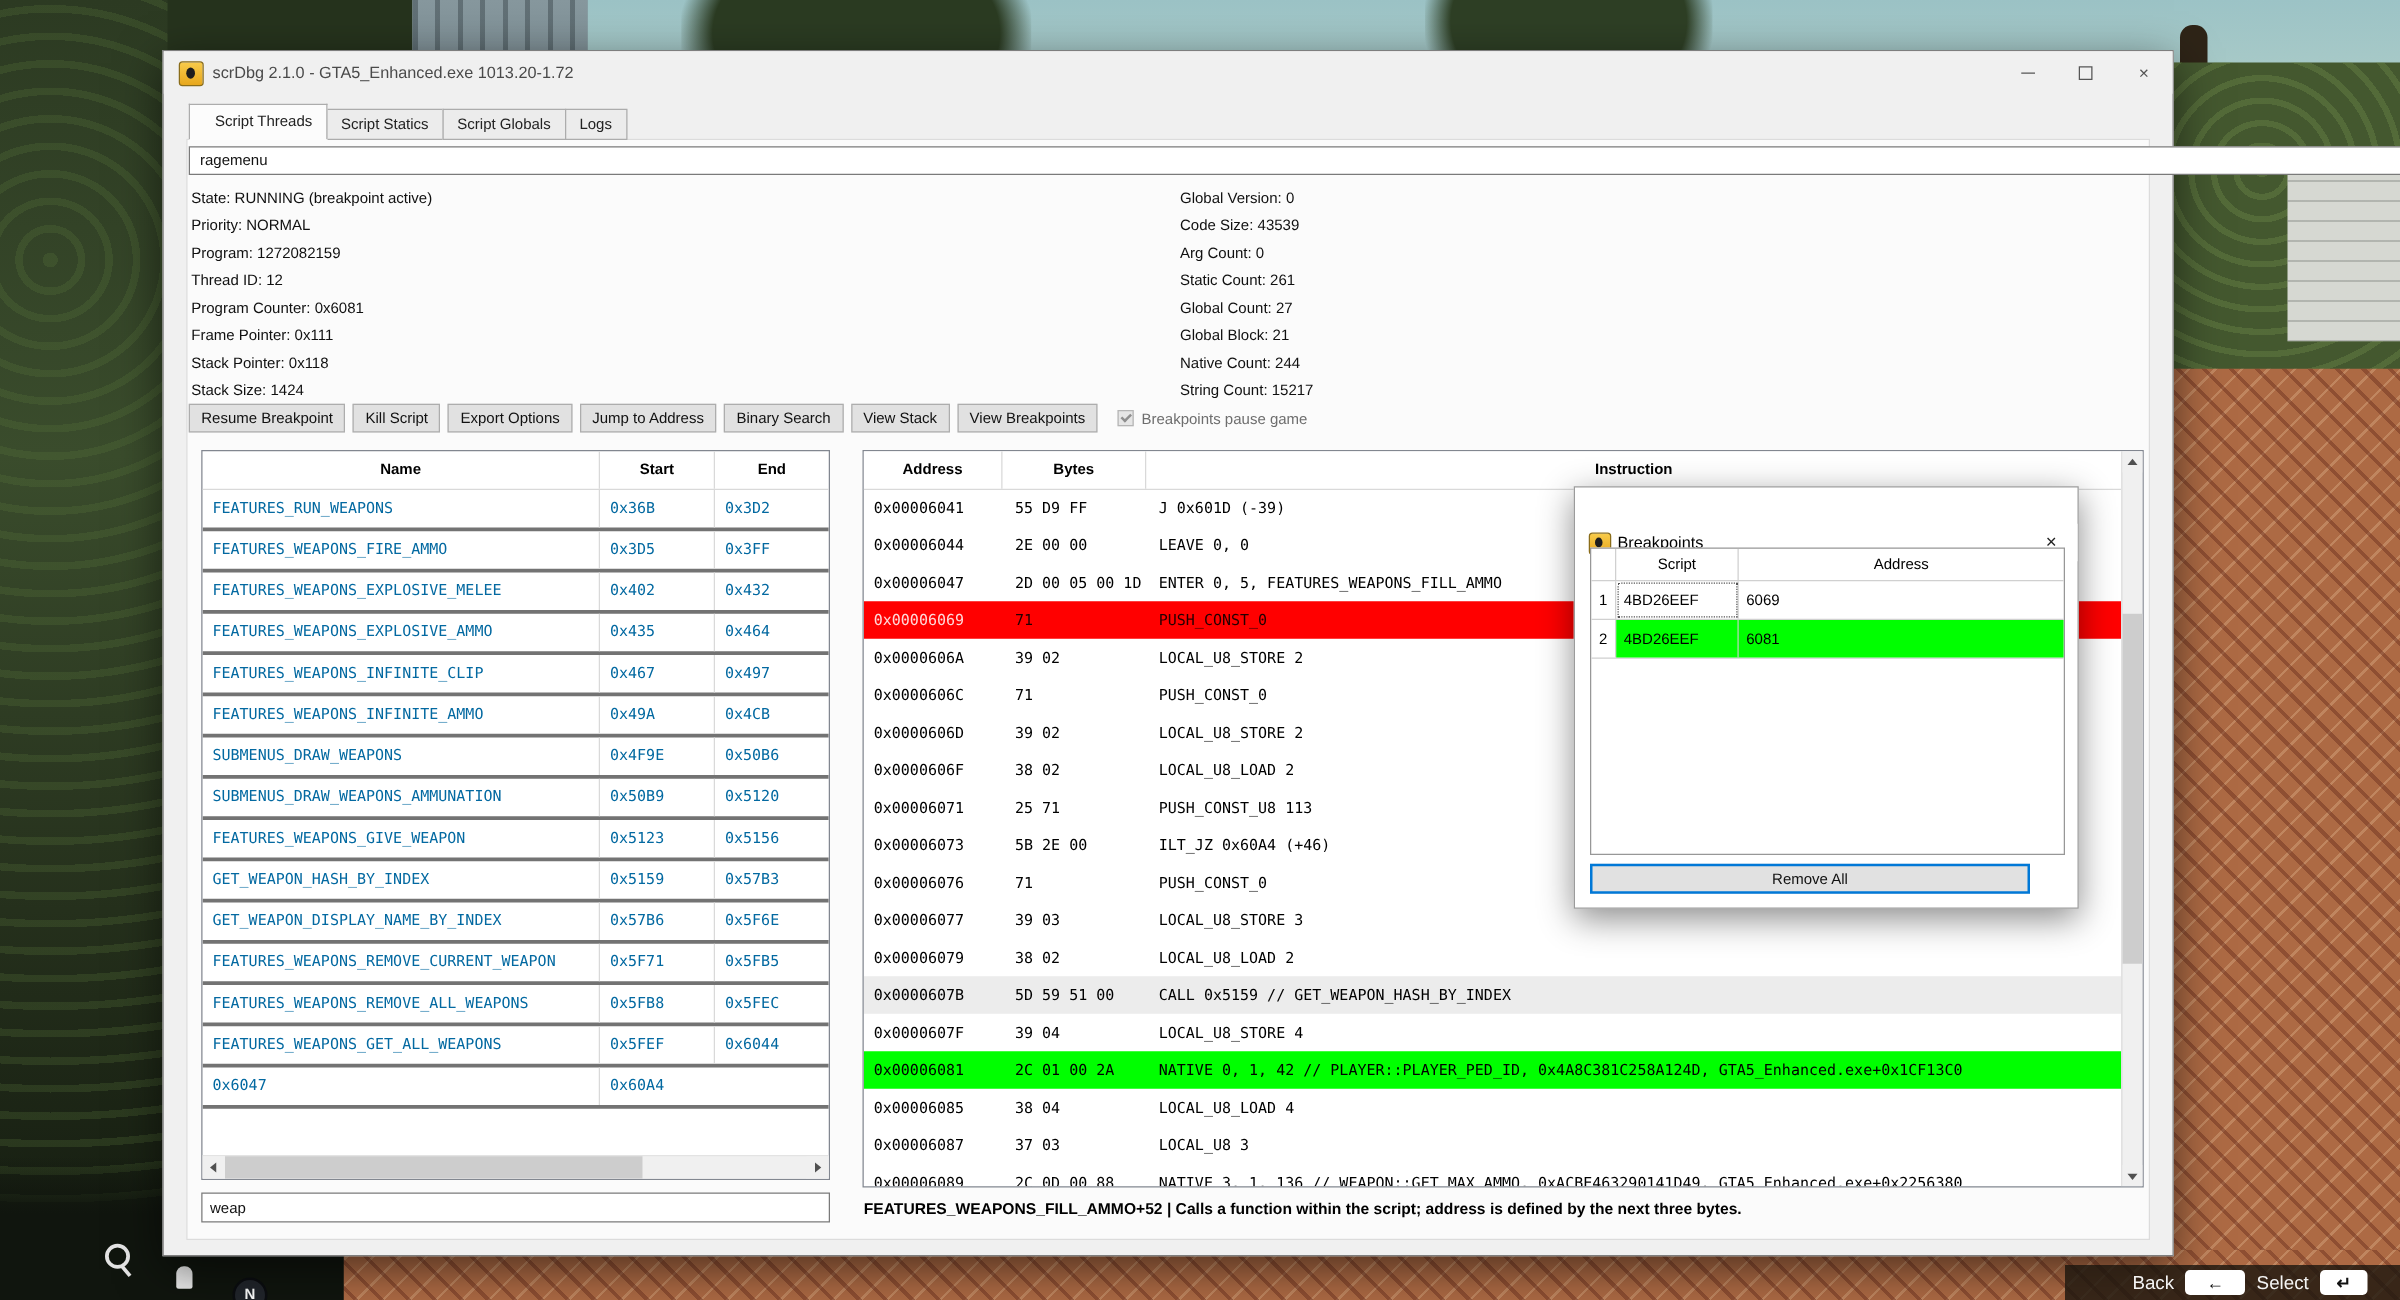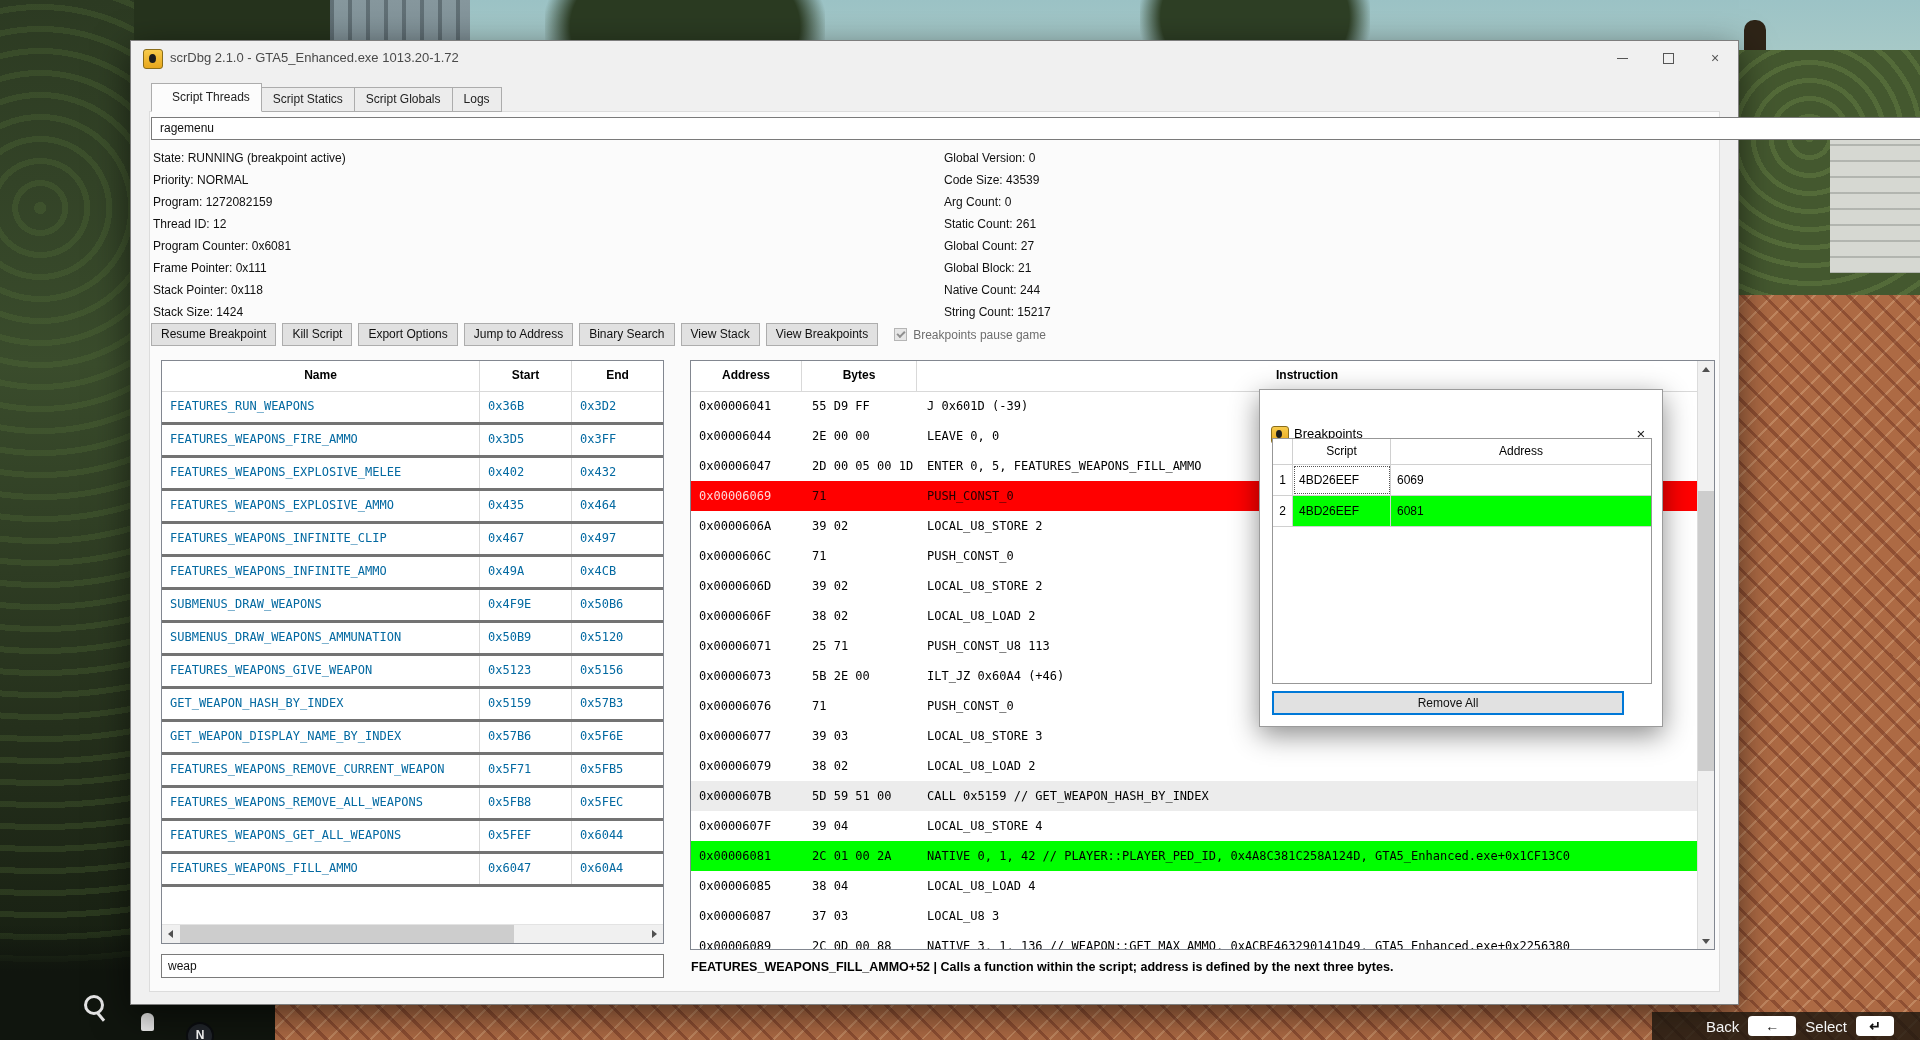--- a/index.html
+++ b/index.html
@@ -301,21 +301,20 @@
           <div>FEATURES_WEAPONS_REMOVE_ALL_WEAPONS</div>
           <div>0x5FB8</div>
           <div>0x5FEC</div>
         </div>
         <div class="ft-grid ft-row">
           <div>FEATURES_WEAPONS_GET_ALL_WEAPONS</div>
           <div>0x5FEF</div>
           <div>0x6044</div>
         </div>
         <div class="ft-grid ft-row">
-          <div>FEATURES_WEAPONS_FILL_AMMO</div>
           <div>0x6047</div>
           <div>0x60A4</div>
         </div>
       </div>
     <div id="func-hscroll">
       <div class="scroll-arrow" style="left:0;top:0;">
           <div class="tri-left"></div>
         </div>
       <div id="func-hthumb"></div>
       <div class="scroll-arrow" style="right:0;top:0;">

